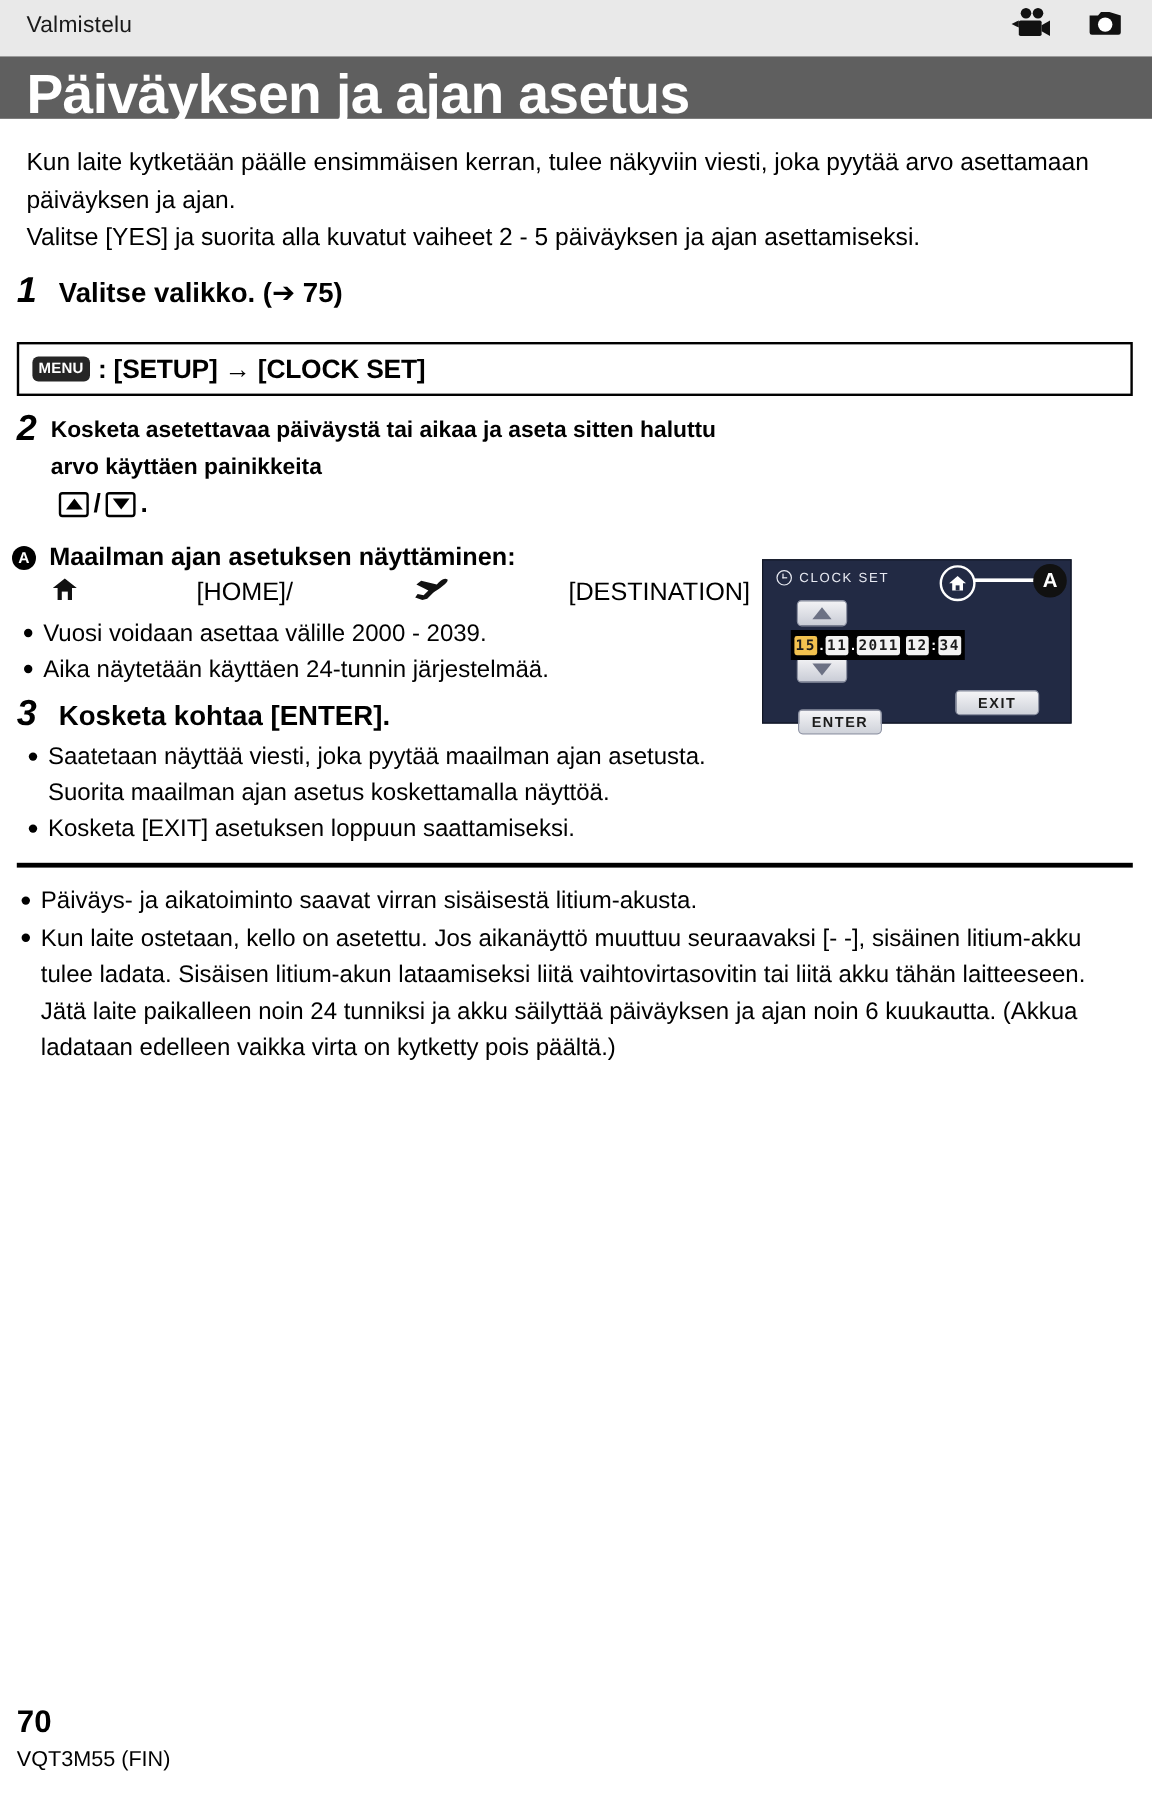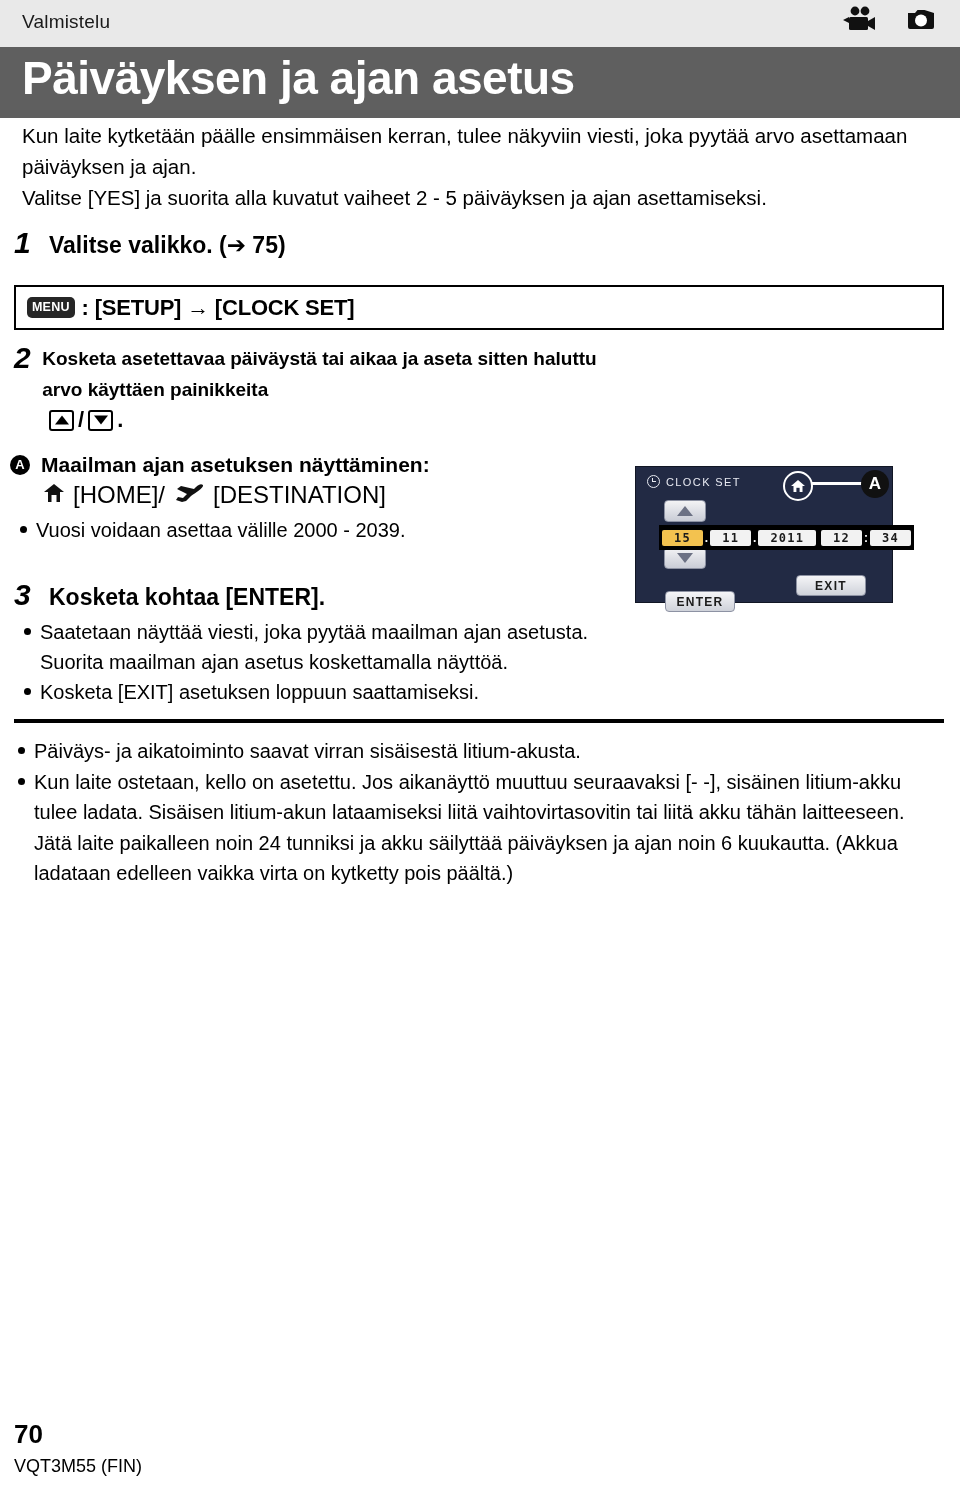--- a/index.html
+++ b/index.html
@@ -17,21 +17,21 @@
     background:#e9e9e9;
   }
   .hdr-strip .chapter{
     position:absolute;left:22px;top:11px;
     font-size:19px;letter-spacing:.2px;color:#1a1a1a;
   }
   .hdr-icons{position:absolute;right:22px;top:6px;display:flex;gap:28px;align-items:center;}
   .icon-mov, .icon-still{display:block;}
 
   .title-bar{
-    position:absolute;left:0;top:47px;width:960px;height:71px;
+    position:absolute;left:0;top:47px;width:960px;height:52px;
     background:#5f5f5f;
   }
   .title-bar .ttl{
     position:absolute;left:22px;top:2px;
     font-size:46px;font-weight:700;color:#ffffff;letter-spacing:-0.5px;
     line-height:58px;white-space:nowrap;
   }
 
   
   .intro{
@@ -86,21 +86,21 @@
 
   .ab{
     display:inline-block;width:20px;height:20px;border-radius:50%;
     background:#000;color:#fff;font-size:13px;font-weight:700;
     text-align:center;line-height:20px;
   }
 
   #sectionA{position:absolute;left:10px;top:453px;width:615px;}
   #sectionA .ahead{display:flex;align-items:center;gap:11px;}
   #sectionA .ahead .txt{font-size:21px;font-weight:700;}
-  .ht-line{margin-left:33px;margin-top:4px;display:flex;align-items:center;gap:8px;font-size:24px;}
+  .ht-line{margin-left:33px;margin-top:4px;display:flex;align-items:center;gap:8px;font-size:21px;justify-content:space-between;}
   .bullets{margin-top:6px;}
   .bullet{
     display:flex;gap:9px;font-size:20px;line-height:30px;margin-left:10px;
   }
   .bullet .dot{
     flex:0 0 auto;width:7px;height:7px;border-radius:50%;background:#000;margin-top:11px;
   }
 
   #step3{left:14px;top:580px;width:610px;}
   #step3 .row1{display:flex;align-items:baseline;gap:9px;}
@@ -154,21 +154,21 @@
   .arrow-btn.up .tri{border-bottom:10px solid #6c7184;}
   .arrow-btn.down{left:28px;top:80px;}
   .arrow-btn.down .tri{border-top:10px solid #6c7184;}
 
   .datebar{
     position:absolute;left:23px;top:58px;height:21px;background:#000;
     padding:2px 3px;display:flex;align-items:center;gap:0;
   }
   .fld{
     background:#f2f2f2;color:#1b1b1b;font-size:12px;font-weight:700;
-    border-radius:2px;padding:2px 12px;line-height:1;letter-spacing:1.2px;
+    border-radius:2px;padding:2px 1px;line-height:1;letter-spacing:1.2px;
     font-family:"DejaVu Sans Mono","Liberation Mono",monospace;
   }
   .fld.sel{background:#f3c24f;}
   .sep{color:#fff;font-size:12px;font-weight:700;padding:0 2px;}
   .gap{width:5px;}
 
   .lcd-btn{
     position:absolute;height:21px;border-radius:4px;
     background:linear-gradient(#f5f5f7,#cfd2da);
     border:1px solid #8d92a3;box-sizing:border-box;
@@ -268,20 +268,24 @@
           <path d="M30 2 C27 0 24 3 21 6 L8 3 L4 6 L14 11 L10 15 L5 14 L3 17 L9 19 L13 18 L18 13 C22 10 31 5 30 2 Z" fill="#111"></path>
         </svg>
       </span>
       <span>[DESTINATION]</span>
     </div>
     <div class="bullets">
       <div class="bullet">
         <span class="dot"></span>
         <span>Vuosi voidaan asettaa välille 2000 - 2039.</span>
       </div>
+      <div class="bullet">
+        <span class="dot"></span>
+        <span>Aika näytetään käyttäen 24-tunnin järjestelmää.</span>
+      </div>
     </div>
   </div>
 
   <div class="step" id="step3">
     <div class="row1">
       <span class="step-num">3</span>
       <span class="step-title">Kosketa kohtaa [ENTER].</span>
     </div>
     <div class="bullets">
       <div class="bullet">

